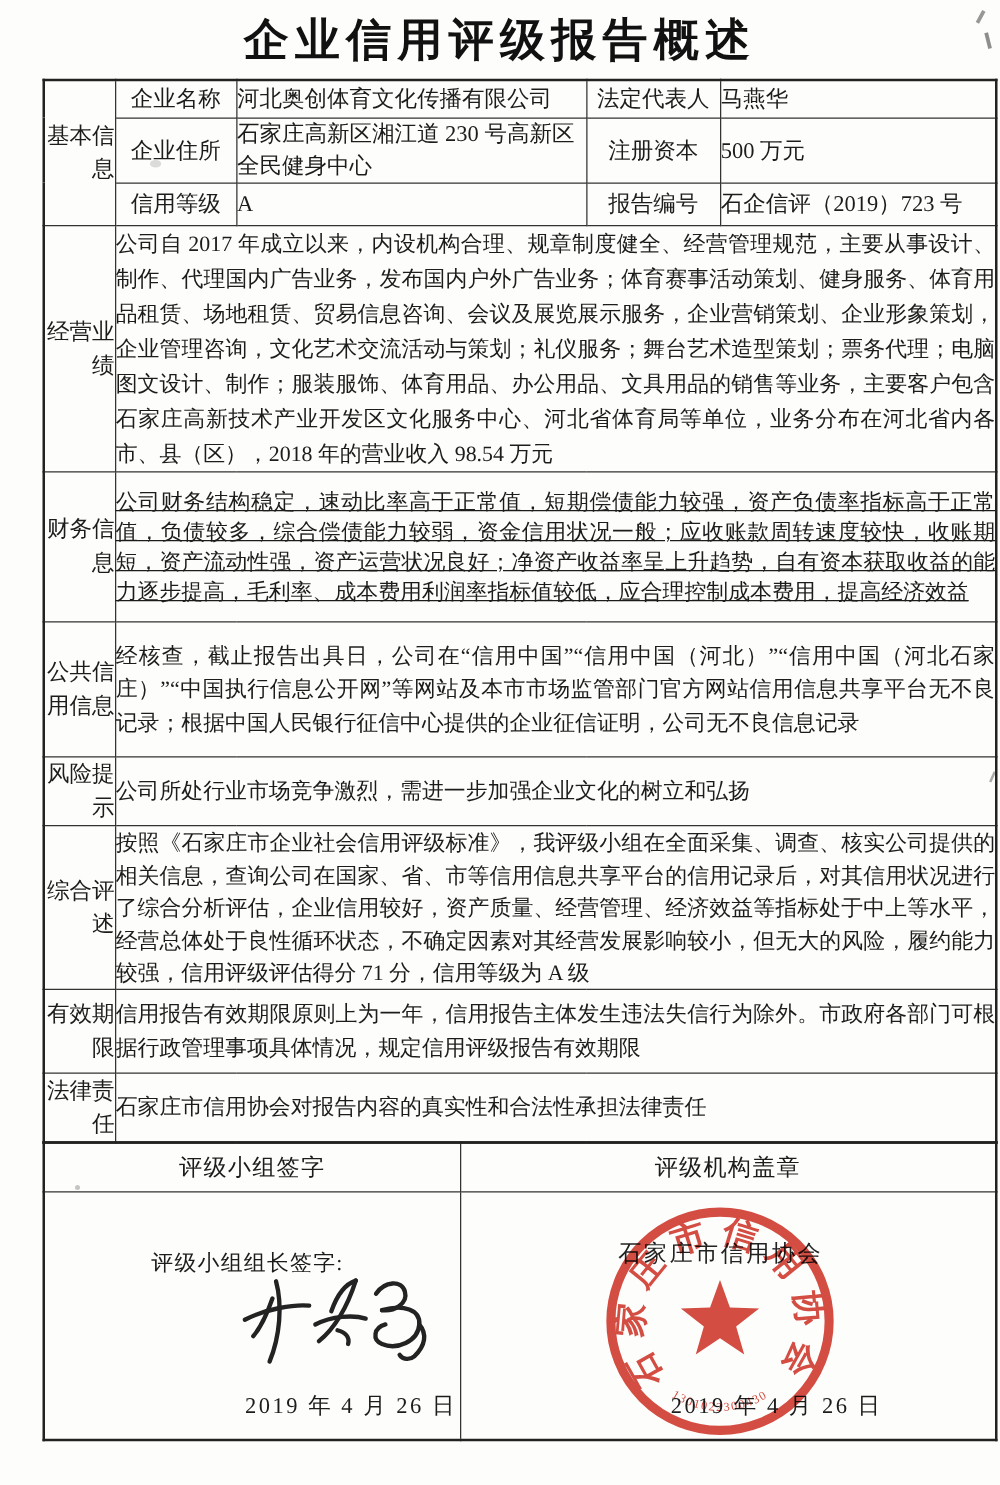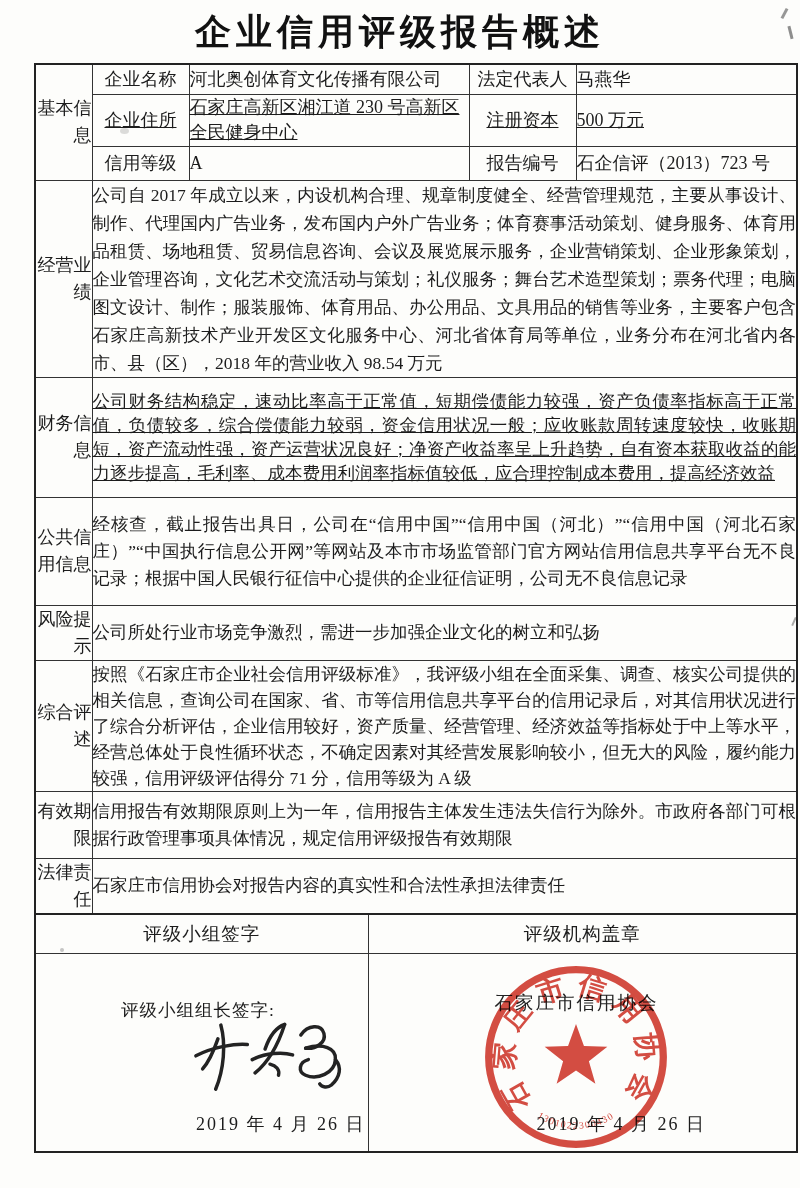--- a/index.html
+++ b/index.html
@@ -55,21 +55,21 @@
     font-size:17.5px;
     line-height:27px;
     padding:4px 12px 4px 14px;
     text-align:justify;
     text-align-last:left;
   }
   .lh28{line-height:28px;}
   .lh24{line-height:24px;text-decoration:underline;}
   .lh26{line-height:26px;}
   .h-r1{height:30px;}
-  .h-r2{height:52px;text-decoration:underline;}
+  .h-r2{height:52px;}
   .h-r3{height:34px;}
   .h-biz{height:197px;}
   .h-fin{height:120px;}
   .h-pub{height:108px;}
   .h-risk{height:51px;}
   .h-sum{height:131px;}
   .h-valid{height:67px;}
   .h-legal{height:47px;}
   .h-sighead{height:40px;}
   .h-sigbody{height:198px;}
@@ -152,21 +152,21 @@
       <tr class="h-r2">
         <td class="lbl">企业住所</td>
         <td class="val">石家庄高新区湘江道 230 号高新区全民健身中心</td>
         <td class="lbl">注册资本</td>
         <td class="val">500 万元</td>
       </tr>
       <tr class="h-r3">
         <td class="lbl">信用等级</td>
         <td class="val">A</td>
         <td class="lbl">报告编号</td>
-        <td class="val">石企信评（2013）723 号</td>
+        <td class="val">石企信评（2019）723 号</td>
       </tr>
       <tr class="h-biz">
         <td class="sec-lbl">经营业绩</td>
         <td colspan="4" class="sec-text lh28">公司自 2017 年成立以来，内设机构合理、规章制度健全、经营管理规范，主要从事设计、制作、代理国内广告业务，发布国内户外广告业务；体育赛事活动策划、健身服务、体育用品租赁、场地租赁、贸易信息咨询、会议及展览展示服务，企业营销策划、企业形象策划，企业管理咨询，文化艺术交流活动与策划；礼仪服务；舞台艺术造型策划；票务代理；电脑图文设计、制作；服装服饰、体育用品、办公用品、文具用品的销售等业务，主要客户包含石家庄高新技术产业开发区文化服务中心、河北省体育局等单位，业务分布在河北省内各市、县（区），2018 年的营业收入 98.54 万元</td>
       </tr>
       <tr class="h-fin">
         <td class="sec-lbl">财务信息</td>
         <td colspan="4" class="sec-text lh24">公司财务结构稳定，速动比率高于正常值，短期偿债能力较强，资产负债率指标高于正常值，负债较多，综合偿债能力较弱，资金信用状况一般；应收账款周转速度较快，收账期短，资产流动性强，资产运营状况良好；净资产收益率呈上升趋势，自有资本获取收益的能力逐步提高，毛利率、成本费用利润率指标值较低，应合理控制成本费用，提高经济效益</td>
       </tr>
       <tr class="h-pub">

